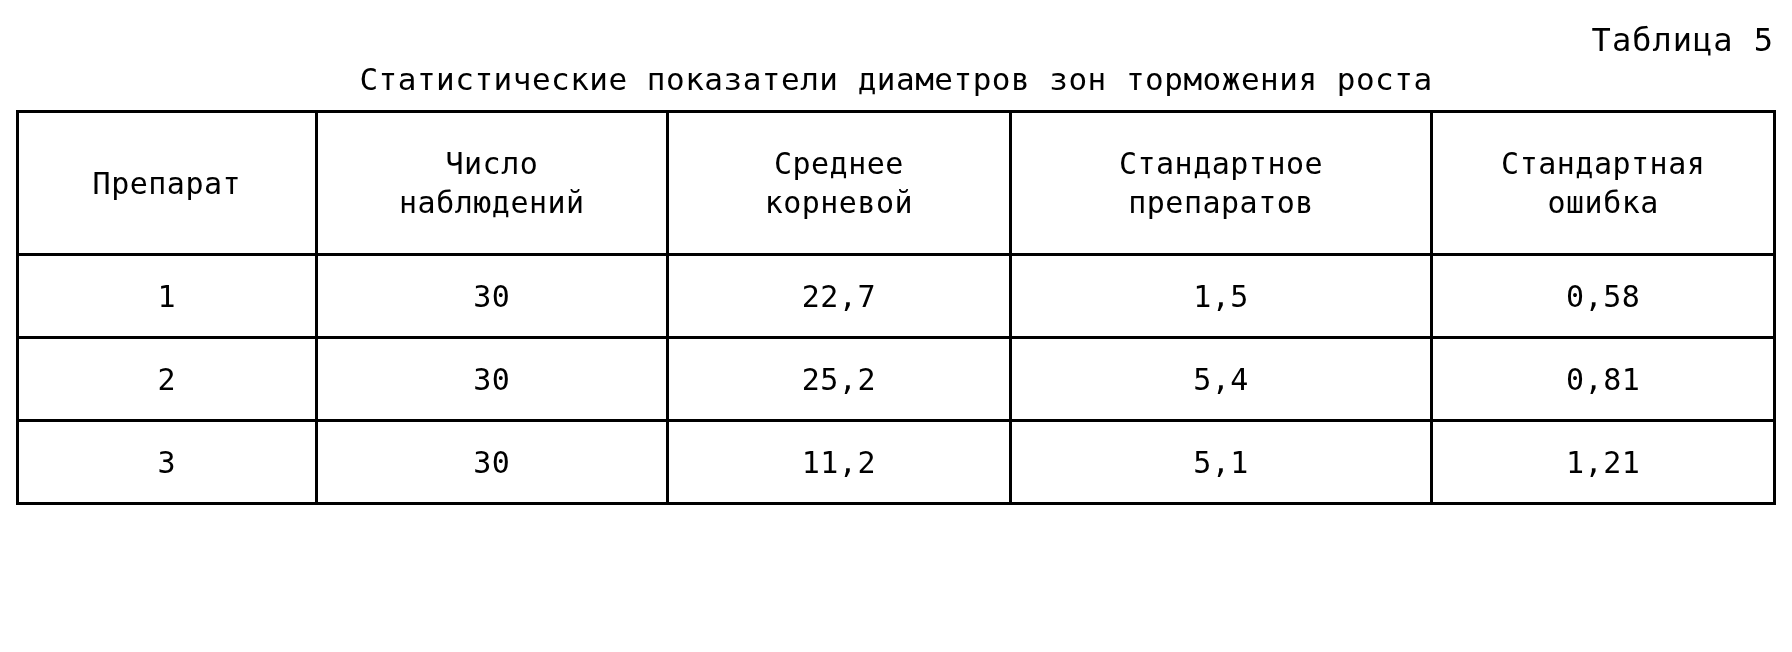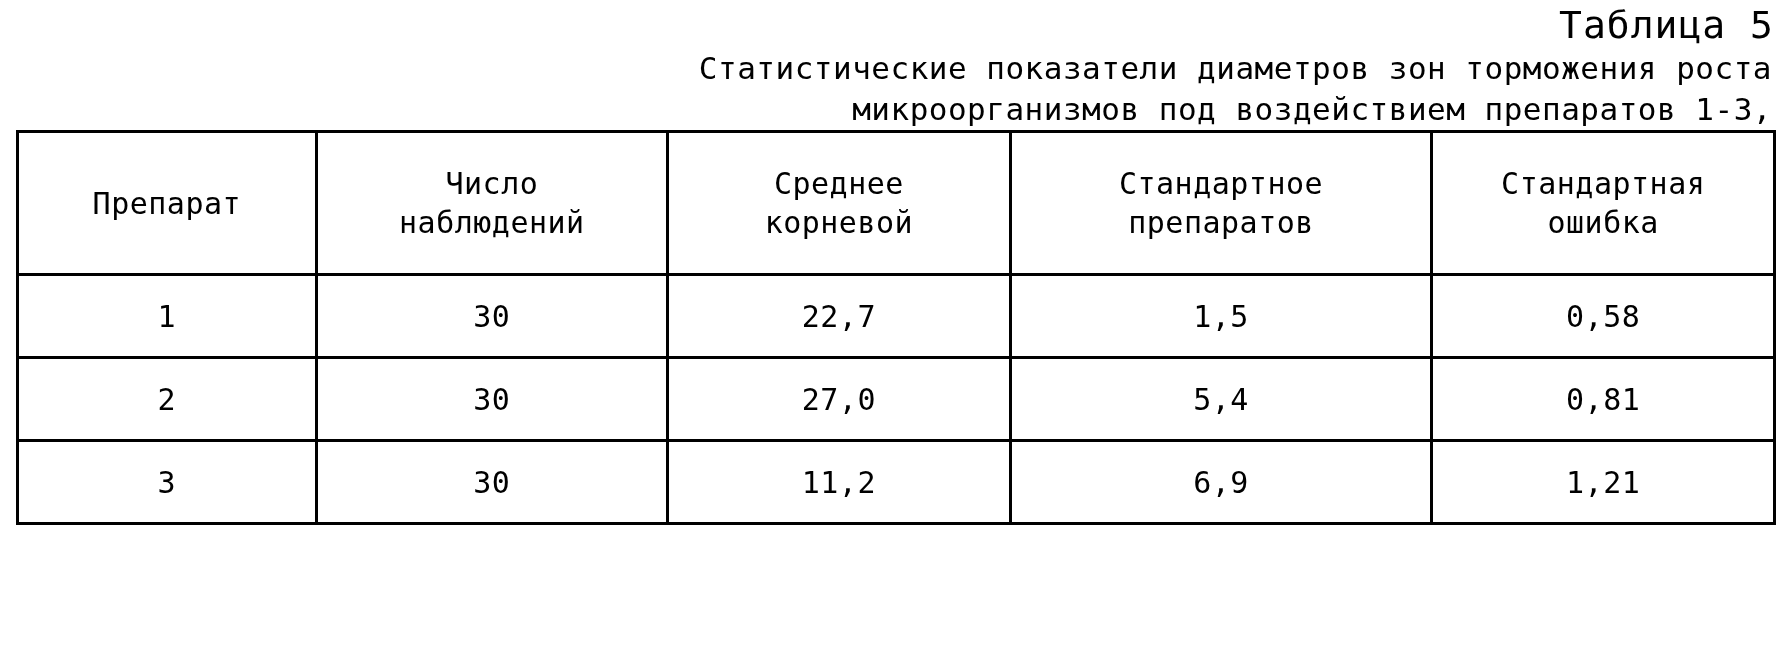--- a/index.html
+++ b/index.html
@@ -16,38 +16,39 @@
   }
   .page {
     position: relative;
     width: 1792px;
     height: 652px;
     box-sizing: border-box;
     padding: 0;
   }
   .table-number {
     text-align: right;
-    font-size: 38px;
+    font-size: 32px;
     letter-spacing: 1px;
     padding-right: 18px;
-    margin-top: 4px;
+    margin-top: 22px;
     line-height: 1.15;
   }
   .caption {
-    text-align: right;
+    text-align: center;
     font-size: 31px;
     line-height: 1.33;
     letter-spacing: 0.5px;
     padding: 0 20px;
   }
   .caption-line {
     display: block;
     white-space: nowrap;
   }
   .table-wrap {
+    margin-top: 10px;
     padding: 0 16px 0 16px;
   }
   table.stats {
     width: 100%;
     border-collapse: collapse;
     table-layout: fixed;
   }
   table.stats th,
   table.stats td {
     border: 3px solid #000000;
@@ -78,21 +79,20 @@
 </style>
 </head>
 <body>
 
 <div class="page">
 
   <div class="table-number">Таблица 5</div>
 
   <div class="caption">
     <span class="caption-line">Статистические показатели диаметров зон торможения роста</span>
-    <span class="caption-line">микроорганизмов под воздействием препаратов 1-3,</span>
   </div>
 
   <div class="table-wrap">
     <table class="stats">
       <colgroup>
         <col class="c0">
           <col class="c1">
           <col class="c2">
           <col class="c3">
           <col class="c4">
@@ -124,28 +124,28 @@
         <tr>
           <td>1</td>
           <td>30</td>
           <td>22,7</td>
           <td>1,5</td>
           <td>0,58</td>
         </tr>
         <tr>
           <td>2</td>
           <td>30</td>
-          <td>27,0</td>
+          <td>25,2</td>
           <td>5,4</td>
           <td>0,81</td>
         </tr>
         <tr>
           <td>3</td>
           <td>30</td>
           <td>11,2</td>
-          <td>6,9</td>
+          <td>5,1</td>
           <td>1,21</td>
         </tr>
       </tbody>
     </table>
   </div>
 
 </div>
 
 </body></html>

